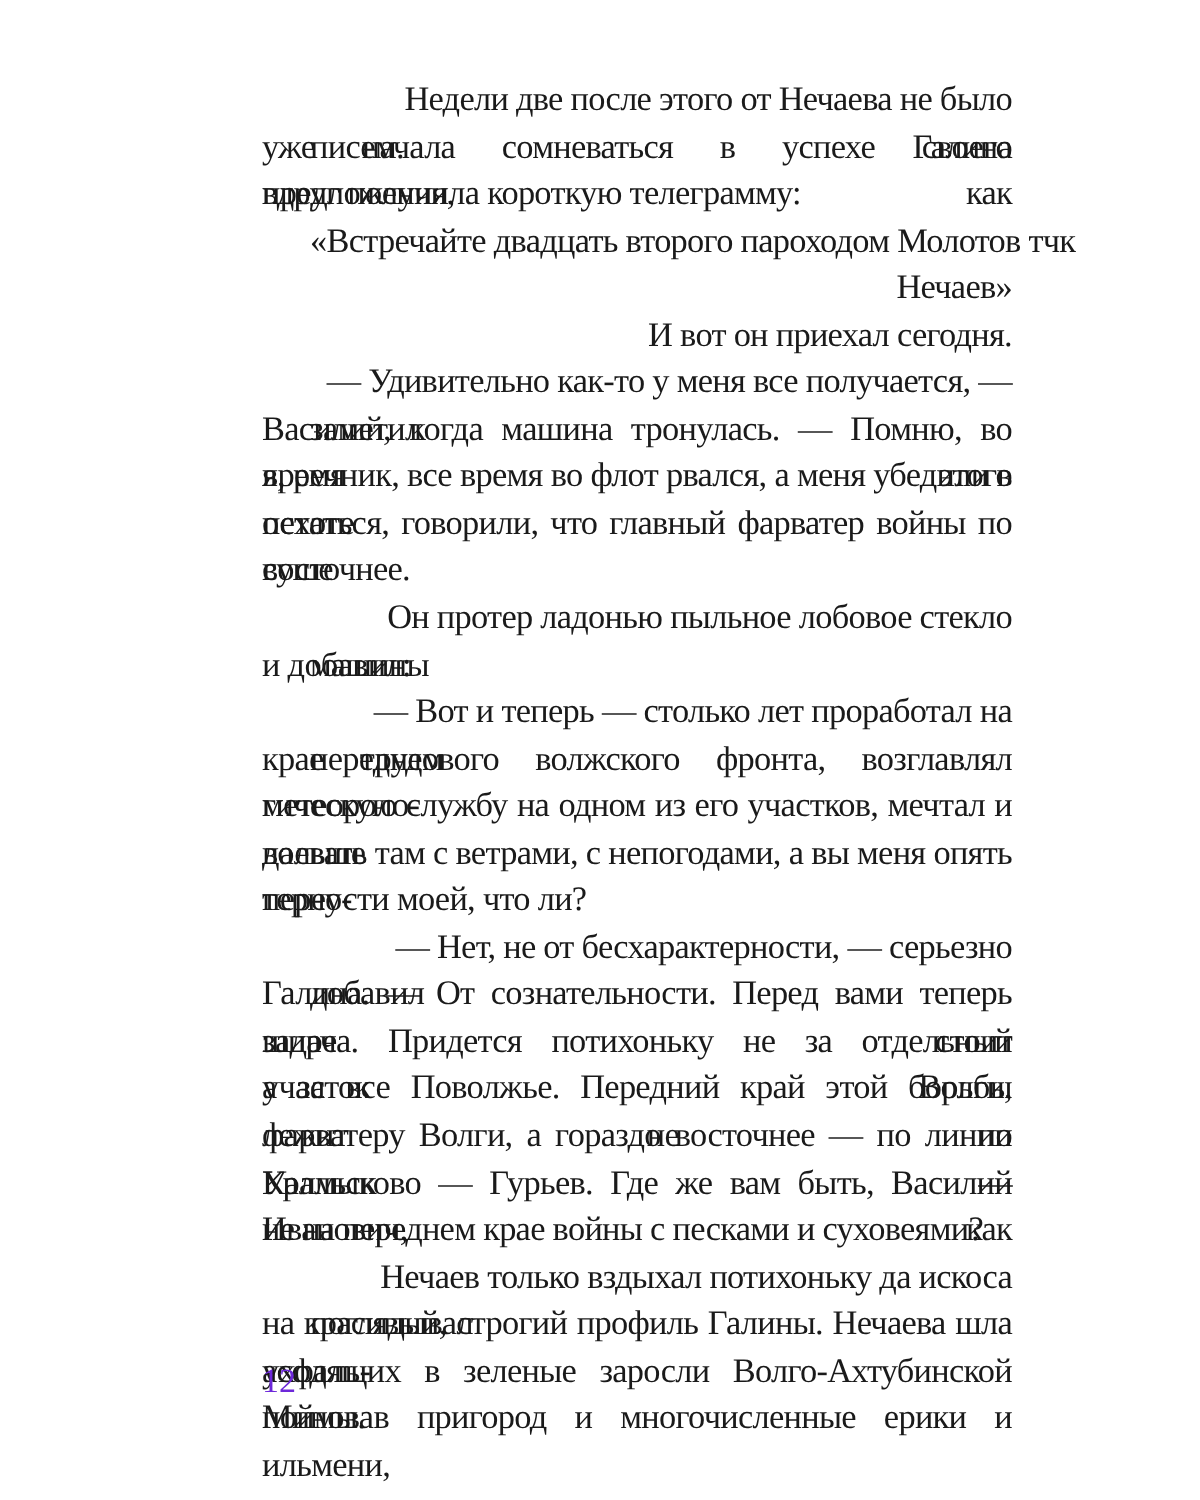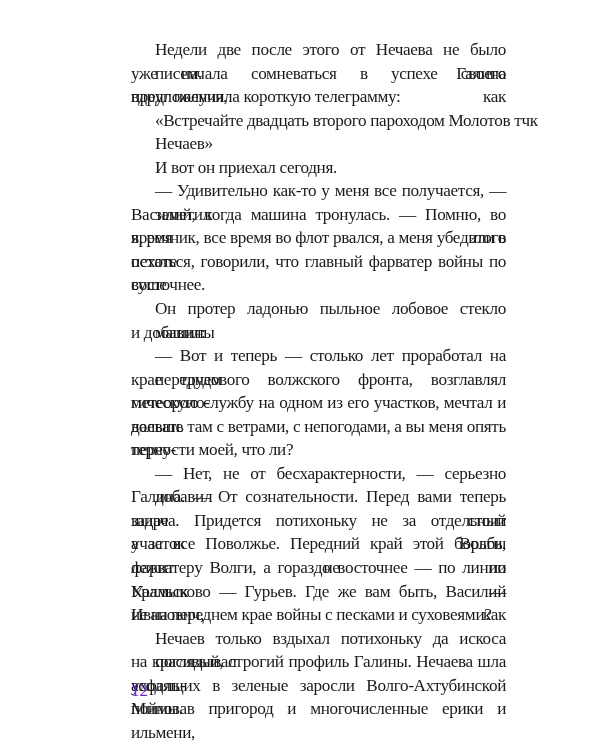--- a/index.html
+++ b/index.html
@@ -10,21 +10,21 @@
     top: 38px;
     width: 375px;
     font-family: "Liberation Serif", "DejaVu Serif", serif;
     font-size: 17.2px;
     line-height: 23.55px;
     color: #1a1a1a;
     letter-spacing: -0.35px;
   }
   .line { white-space: nowrap; height: 23.55px; display: block; }
   .line.j { text-align: justify; text-align-last: justify; white-space: normal; }
-  .line.indent { padding-left: 24px; }
+  .line.indent { padding-left: 24px; text-align: right; }
   .page-number {
     position: absolute;
     left: 131px;
     top: 681px;
     font-family: "Liberation Serif", "DejaVu Serif", serif;
     font-size: 17px;
     color: #6d28d9;
   }
 </style>
 </head>

